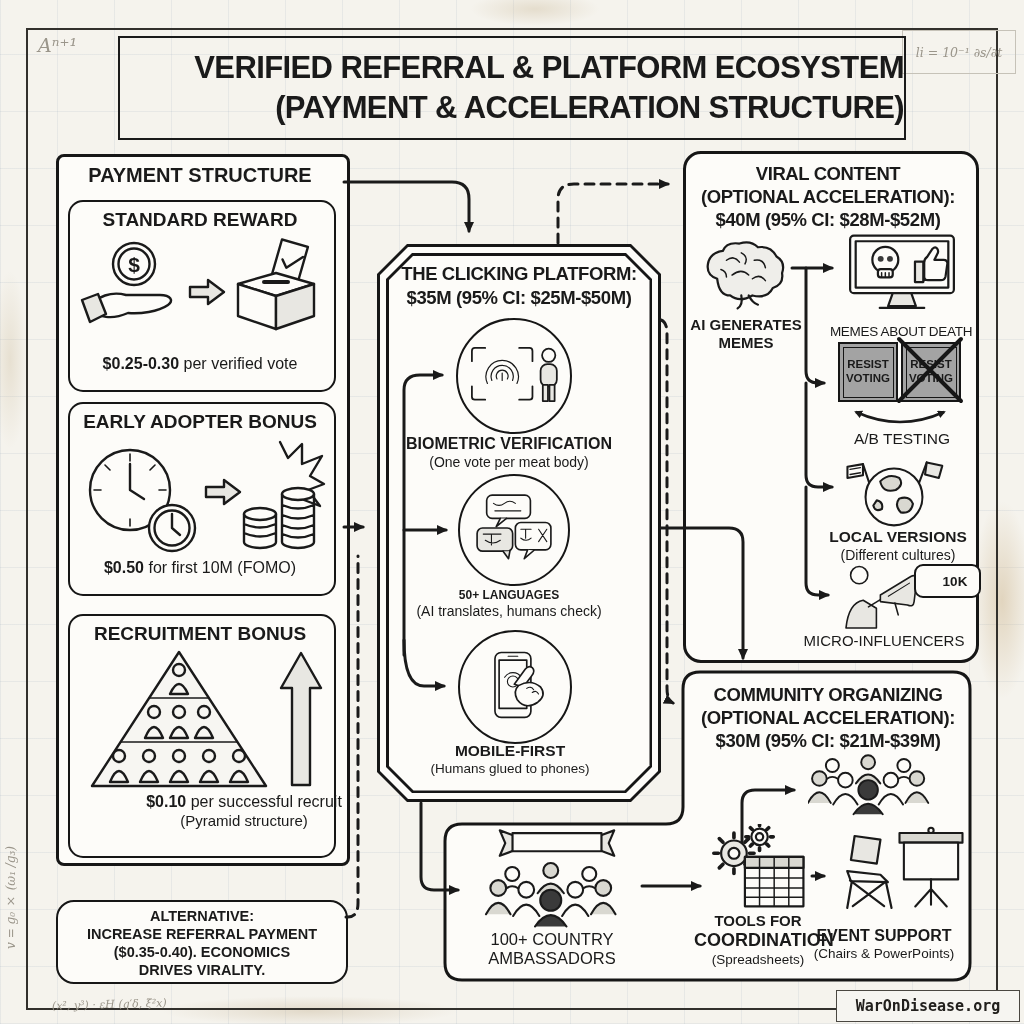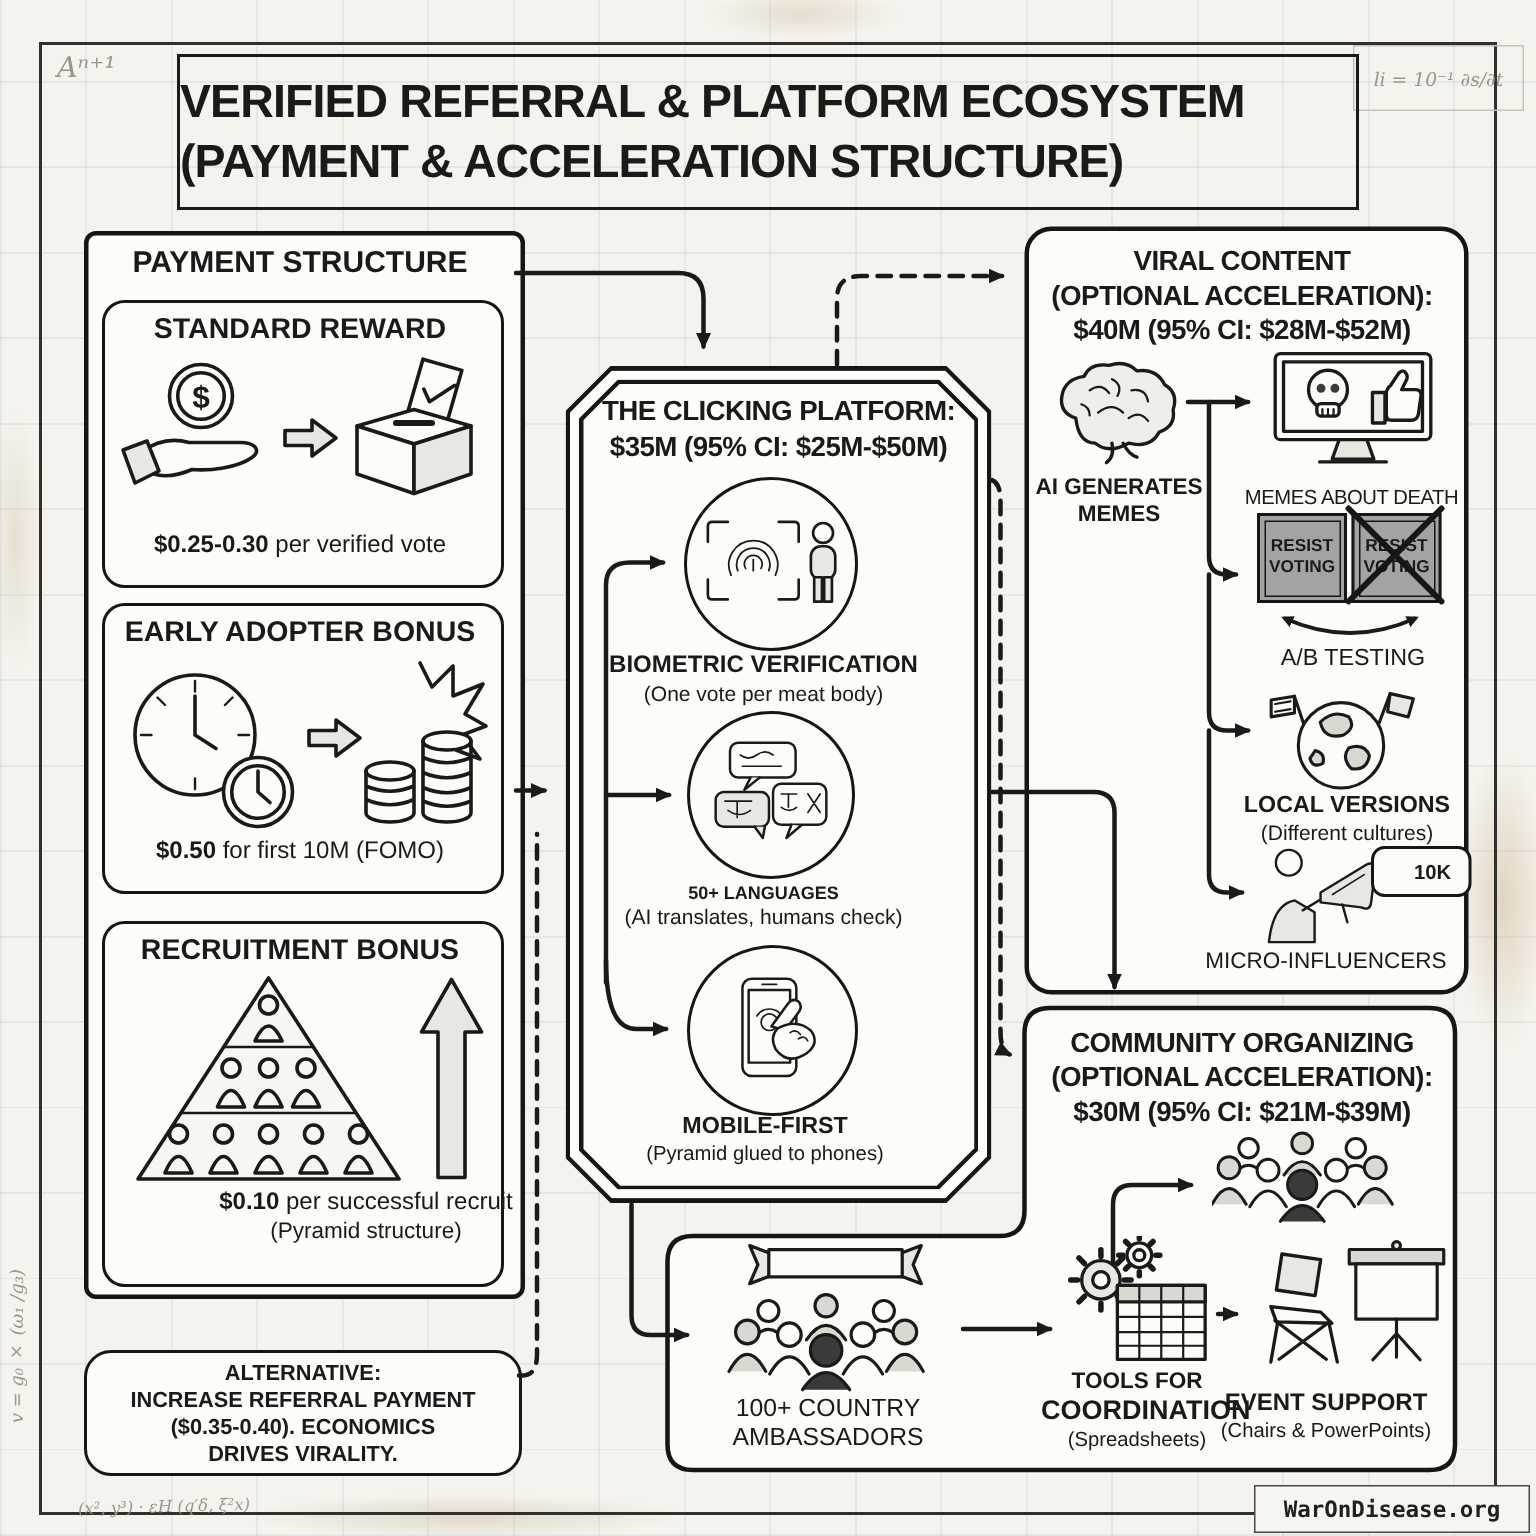--- a/index.html
+++ b/index.html
@@ -5,21 +5,21 @@
   html,body{margin:0;padding:0;background:#dedbd2;}
   .canvas{position:relative;width:1024px;height:1024px;overflow:hidden;background:#f5f3ed;
     font-family:"Liberation Sans", sans-serif;color:#1a1a1a;}
   .grid{position:absolute;inset:0;
     background-image:
       repeating-linear-gradient(0deg, rgba(105,130,160,0.10) 0 1.3px, transparent 1.3px 57px),
       repeating-linear-gradient(90deg, rgba(105,130,160,0.10) 0 1.3px, transparent 1.3px 57px);}
   .spot{position:absolute;border-radius:50%;pointer-events:none;}
   .frame{position:absolute;left:26px;top:28px;width:968px;height:978px;border:2px solid #32302c;}
   .titlebox{position:absolute;left:118px;top:36px;width:784px;height:100px;border:2px solid #1a1a1a;
-    display:flex;flex-direction:column;justify-content:center;text-align:left;}
+    display:flex;flex-direction:column;justify-content:center;text-align:right;}
   .titlebox div{font-size:31px;font-weight:800;letter-spacing:-0.6px;line-height:1.3;}
   .box{position:absolute;background:#fdfcf9;border:2.5px solid #161616;border-radius:15px;}
   .box.sq{border-radius:8px;border-width:3px;}
   .hdr{position:absolute;width:100%;text-align:center;font-weight:800;}
   .cap{position:absolute;text-align:center;line-height:1.22;}
   .cap .b{font-weight:800;}
   .cap .sub{font-weight:400;}
   .circle{position:absolute;border:2.5px solid #161616;border-radius:50%;background:#fdfcf9;
     display:flex;align-items:center;justify-content:center;}
   .oct{position:absolute;}
@@ -257,21 +257,21 @@
       <path class="thin" d="M45,11.5 h14"></path>
       <circle cx="52" cy="48" r="8" class="thin"></circle>
       <path class="thin" d="M40,42 a14,14 0 0 1 24,0"></path>
       <path class="fw" d="M54,52 L70,30 Q75,24 80,28 Q85,33 79,40 L67,56 Z"></path>
       <path class="fw" d="M60,54 Q78,44 92,56 Q101,68 88,78 Q70,90 58,74 Q52,62 60,54 Z"></path>
       <path class="thin" d="M72,58 q6,-4 10,2 M80,64 q6,-4 9,2"></path>
     </svg>
   </div>
   <div class="cap" style="left:395px;top:742px;width:230px;">
     <div class="b" style="font-size:15.5px;">MOBILE-FIRST</div>
-    <div class="sub" style="font-size:13.5px;">(Pyramid glued to phones)</div>
+    <div class="sub" style="font-size:13.5px;">(Humans glued to phones)</div>
   </div>
 
   <div class="hdr" style="left:695px;top:163px;width:266px;font-size:18.5px;line-height:1.24;letter-spacing:-0.4px;">
     <div>VIRAL CONTENT</div>
     <div>(OPTIONAL ACCELERATION):</div>
     <div>$40M (95% CI: $28M-$52M)</div>
   </div>
 
   <svg class="abs ink" style="left:698px;top:238px;" width="94" height="76" viewBox="0 0 100 82">
     <path style="fill:#efeeea;" d="M20,44 Q8,40 10,28 Q12,16 26,14 Q30,4 44,6 Q56,2 64,10 Q78,8 84,20 Q94,26 90,38 Q92,50 80,54 Q74,66 58,62 Q44,70 34,62 Q22,62 20,44 Z"></path>

